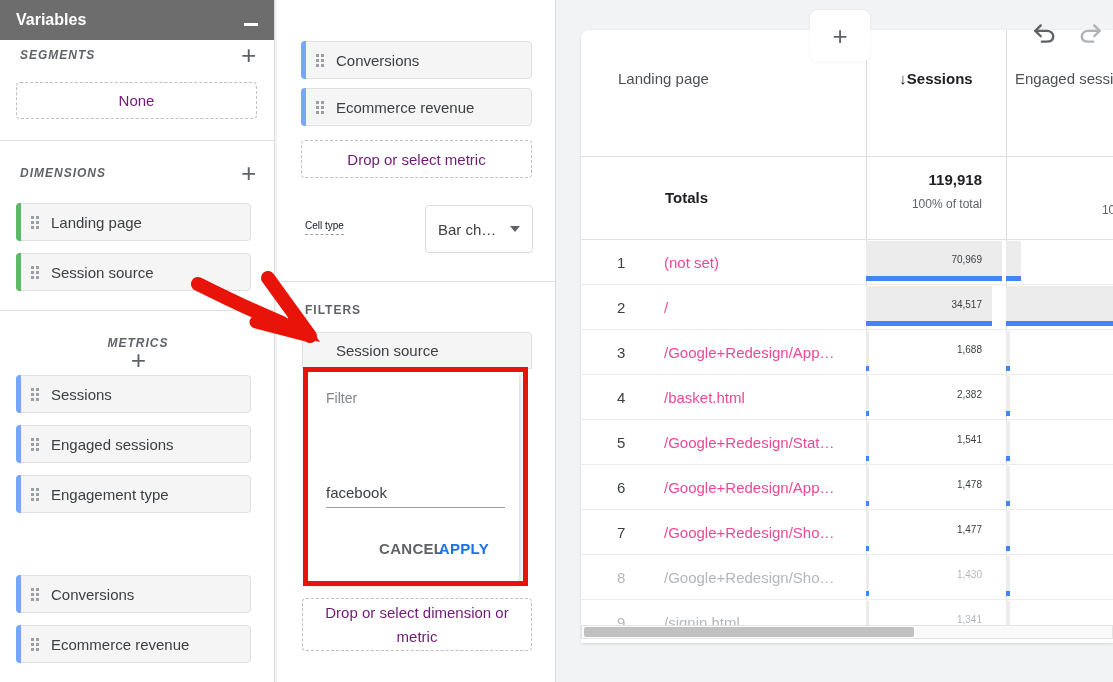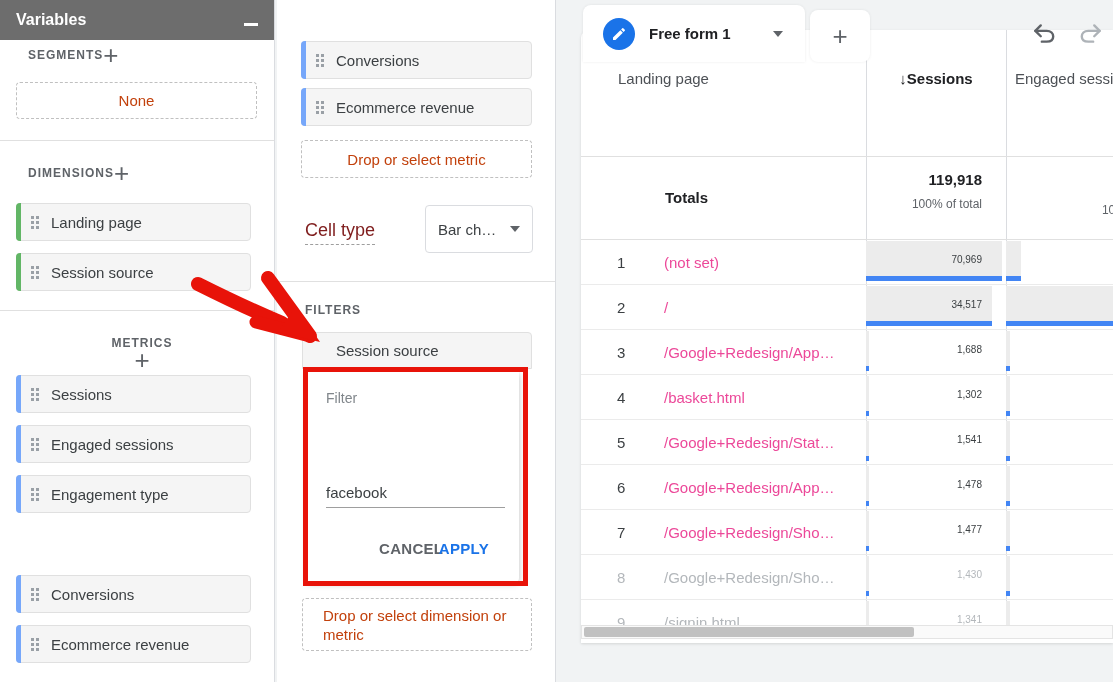--- a/index.html
+++ b/index.html
@@ -6,22 +6,22 @@
   html,body { width:1113px; height:682px; overflow:hidden; }
   body { font-family:"Liberation Sans", sans-serif; background:#f1f3f4; position:relative; color:#3c4043; }
 
   
   .panel { position:absolute; top:0; height:682px; background:#fff; }
   .phead { height:40px; background:#6d6d6d; color:#fff; display:flex; align-items:center; justify-content:space-between; padding:0 16px; }
   .phead .t { font-size:16px; font-weight:bold; }
   .minimize { width:14px; height:3px; background:#fff; margin-top:8px; cursor:pointer; }
   .seclabel { font-size:12px; font-weight:bold; letter-spacing:1px; color:#5f6368; }
   .plus { font-size:26px; font-weight:300; color:#5f6368; line-height:20px; cursor:pointer; }
-  .secrow { display:flex; align-items:center; padding:0 18px 0 28px; }
-  .dashedbox { border:1px dashed #c0c0c0; border-radius:4px; background:#fff; color:#c2410c; font-size:15px; display:flex; align-items:center; justify-content:center; }
+  .secrow { display:flex; align-items:center; justify-content:space-between; padding:0 18px 0 20px;font-style:italic; }
+  .dashedbox { border:1px dashed #c0c0c0; border-radius:4px; background:#fff; color:#701a75; font-size:15px; display:flex; align-items:center; justify-content:center; text-align:center; }
   .chip { position:relative; height:38px; background:#f5f5f5; border:1px solid #e0e0e0; border-radius:4px; display:flex; align-items:center; padding-left:14px; font-size:15px; color:#3c4043; cursor:grab; }
   .chip .accent { position:absolute; left:-1px; top:-1px; bottom:-1px; width:5px; border-radius:4px 0 0 4px; }
   .chip.dim .accent { background:#62b666; }
   .chip.met .accent { background:#76a7fa; }
   .drag { position:relative; width:8px; height:13px; margin-right:12px; flex:0 0 8px; }
   .drag::before { content:""; position:absolute; top:0; left:0; width:3px; height:3px; background:#9aa0a6;
     box-shadow:0 5px 0 #9aa0a6, 0 10px 0 #9aa0a6, 5px 0 0 #9aa0a6, 5px 5px 0 #9aa0a6, 5px 10px 0 #9aa0a6; }
   .divider { position:absolute; left:0; right:0; height:1px; background:#e0e0e0; }
   .caret { width:0; height:0; border-left:5px solid transparent; border-right:5px solid transparent; border-top:6px solid #5f6368; }
 
@@ -33,32 +33,32 @@
   #chip-landing { position:absolute; left:16px; top:203px; width:235px; }
   #chip-sesssrc { position:absolute; left:16px; top:253px; width:235px; }
   #metrics-row { position:absolute; left:0; right:0; top:336px;flex-direction:column; }
   .mchip { position:absolute; left:16px; width:235px; }
 
   
   #tabsettings { left:277px; width:279px; border-right:1px solid #dadce0; }
   #ts-conversions { position:absolute; left:24px; top:41px; width:231px; }
   #ts-ecomm { position:absolute; left:24px; top:88px; width:231px; }
   #ts-dropmetric { position:absolute; left:24px; top:140px; width:231px; height:38px; }
-  #celltype-label { position:absolute; left:28px; top:220px; font-size:18px; color:#7f1d1d; border-bottom:1px dashed #9e9e9e; padding-bottom:3px; }
+  #celltype-label { position:absolute; left:28px; top:220px; font-size:10px; color:#0f172a; border-bottom:1px dashed #9e9e9e; padding-bottom:3px; }
   #celltype-select { position:absolute; left:148px; top:205px; width:108px; height:48px; border:1px solid #dadce0; border-radius:4px; background:#fff; display:flex; align-items:center; justify-content:space-between; padding:0 12px; font-size:15px; color:#3c4043; cursor:pointer; }
   #filters-label { position:absolute; left:28px; top:303px; }
   #filter-chip { position:absolute; left:25px; top:332px; width:230px; height:37px; background:#f5f5f5; border:1px solid #e0e0e0; border-radius:4px 4px 0 0; display:flex; align-items:center; padding-left:33px; font-size:15px; color:#3c4043; cursor:pointer; }
   #filter-popup { position:absolute; left:30px; top:372px; width:212px; height:210px; background:#fff; box-shadow:0 2px 6px rgba(0,0,0,.25); border-radius:0 0 4px 4px; }
   #filter-field-label { position:absolute; left:19px; top:18px; font-size:14px; color:#80868b; }
   #filter-operator { position:absolute; left:19px; top:50px; right:14px; height:30px; display:flex; align-items:center; justify-content:space-between; font-size:15px; color:#3c4043; border-bottom:1px solid #9e9e9e; cursor:pointer; }
   #filter-value { position:absolute; left:19px; top:106px; right:14px; height:30px; display:flex; align-items:center; font-size:15px; color:#3c4043; border-bottom:1px solid #9e9e9e; cursor:text; }
   #filter-cancel { position:absolute; left:40px; top:168px; font-size:15px; font-weight:bold; color:#5f6368; letter-spacing:.3px; cursor:pointer; background:none; border:none; font-family:Liberation Sans, sans-serif;margin-left:32px; }
   #filter-apply { position:absolute; right:30px; top:168px; font-size:15px; font-weight:bold; color:#1a73e8; letter-spacing:.3px; cursor:pointer; background:none; border:none; font-family:inherit; }
   #red-box { position:absolute; left:26px; top:367px; width:225px; height:219px; border:5px solid #e81309; pointer-events:none; z-index:5; }
-  #ts-dropdim { position:absolute; left:25px; top:598px; width:230px; height:53px; line-height:19px; padding:0 20px; }
+  #ts-dropdim { position:absolute; left:25px; top:598px; width:230px; height:53px; line-height:24px; padding:0 20px; }
 
   
   #red-arrow { position:absolute; left:150px; top:250px; width:200px; height:120px; z-index:6; pointer-events:none; }
 
   
   #report { position:absolute; left:557px; top:0; width:556px; height:682px; background:#f1f3f4; }
   #tabbar { position:absolute; left:0; top:0; right:0; height:30px; background:#f1f3f4; }
   #tab { position:absolute; left:26px; top:5px; width:222px; height:57px; background:#fff; border-radius:8px 8px 0 0; box-shadow:0 0 3px rgba(0,0,0,.08); display:flex; align-items:center; cursor:pointer; z-index:3; }
   #tab .pencil { width:32px; height:32px; border-radius:50%; background:#1a73e8; margin:0 14px 0 20px; display:flex; align-items:center; justify-content:center; }
   #tab .name { font-size:15px; font-weight:bold; color:#202124; flex:1; }
@@ -203,29 +203,20 @@
 <svg id="red-arrow" viewBox="0 0 200 120">
   <path d="M 48 34 C 88 54 108 63 132 73" fill="none" stroke="#e81309" stroke-width="14" stroke-linecap="round"></path>
   <path d="M 118 28 L 160 86" fill="none" stroke="#e81309" stroke-width="14" stroke-linecap="round"></path>
   <path d="M 106 72 L 160 86" fill="none" stroke="#e81309" stroke-width="13" stroke-linecap="round"></path>
   <polygon points="170,92 128,82 146,56" fill="#e81309"></polygon>
 </svg>
 
 <div id="report">
   <div id="tabbar"></div>
 
-  <div id="tab">
-    <span class="pencil">
-      <svg width="16" height="16" viewBox="0 0 24 24" fill="#ffffff">
-          <path d="M3 17.25V21h3.75L17.81 9.94l-3.75-3.75L3 17.25zM20.71 7.04c.39-.39.39-1.02 0-1.41l-2.34-2.34a.9959.9959 0 0 0-1.41 0l-1.83 1.83 3.75 3.75 1.83-1.83z"></path>
-        </svg>
-    </span>
-    <span class="name">Free form 1</span>
-    <span class="caret"></span>
-  </div>
   <div id="newtab">+</div>
 
   <svg id="undo" viewBox="0 0 24 24">
     <path d="M9 5 L4 10 L9 15" fill="none" stroke="#5f6368" stroke-width="2.2" stroke-linecap="round" stroke-linejoin="round"></path>
     <path d="M4 10 H 14.5 C 18.5 10 20.5 12.5 20.5 15.3 C 20.5 18.1 18.5 20 14.5 20 H 10" fill="none" stroke="#5f6368" stroke-width="2.2" stroke-linecap="round"></path>
   </svg>
   <svg id="redo" viewBox="0 0 24 24">
     <path d="M15 5 L20 10 L15 15" fill="none" stroke="#aeb3b8" stroke-width="2.2" stroke-linecap="round" stroke-linejoin="round"></path>
     <path d="M20 10 H 9.5 C 5.5 10 3.5 12.5 3.5 15.3 C 3.5 18.1 5.5 20 9.5 20 H 14" fill="none" stroke="#aeb3b8" stroke-width="2.2" stroke-linecap="round"></path>
   </svg>
@@ -281,21 +272,21 @@
           </div>
         <div class="cell e">
             <div class="bar" style="width: 1.2%;"></div>
           </div>
       </div>
       <div class="trow">
         <span class="rn">4</span>
         <span class="rl">/basket.html</span>
         <div class="cell s">
             <div class="bar" style="width: 2.3%;"></div>
-            <span class="val">1,302</span>
+            <span class="val">2,382</span>
           </div>
         <div class="cell e">
             <div class="bar" style="width: 1.2%;"></div>
           </div>
       </div>
       <div class="trow">
         <span class="rn">5</span>
         <span class="rl">/Google+Redesign/Stat…</span>
         <div class="cell s">
             <div class="bar" style="width: 2.2%;"></div>

